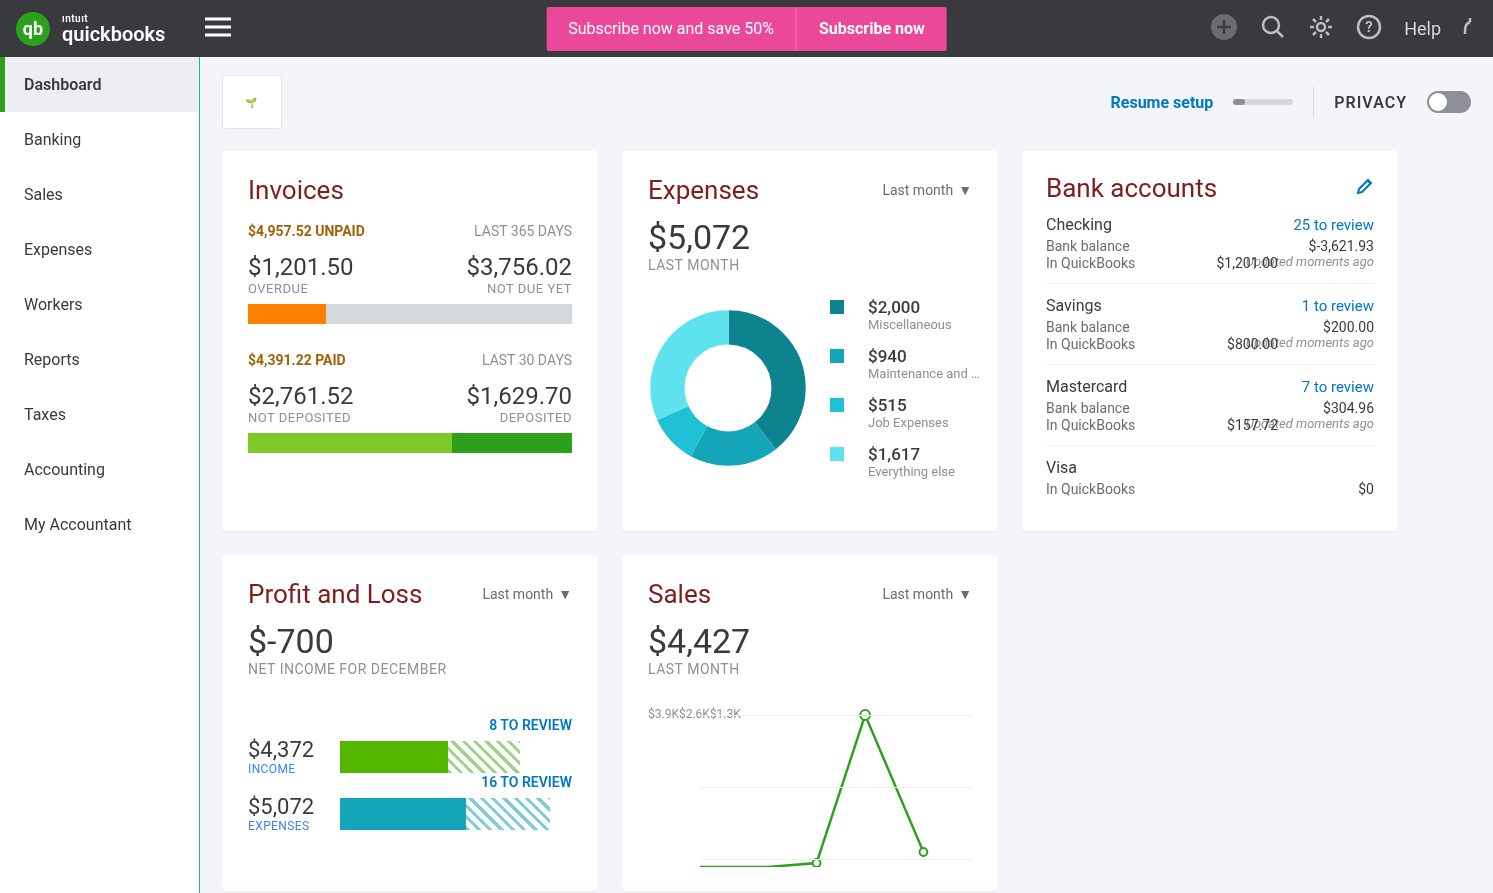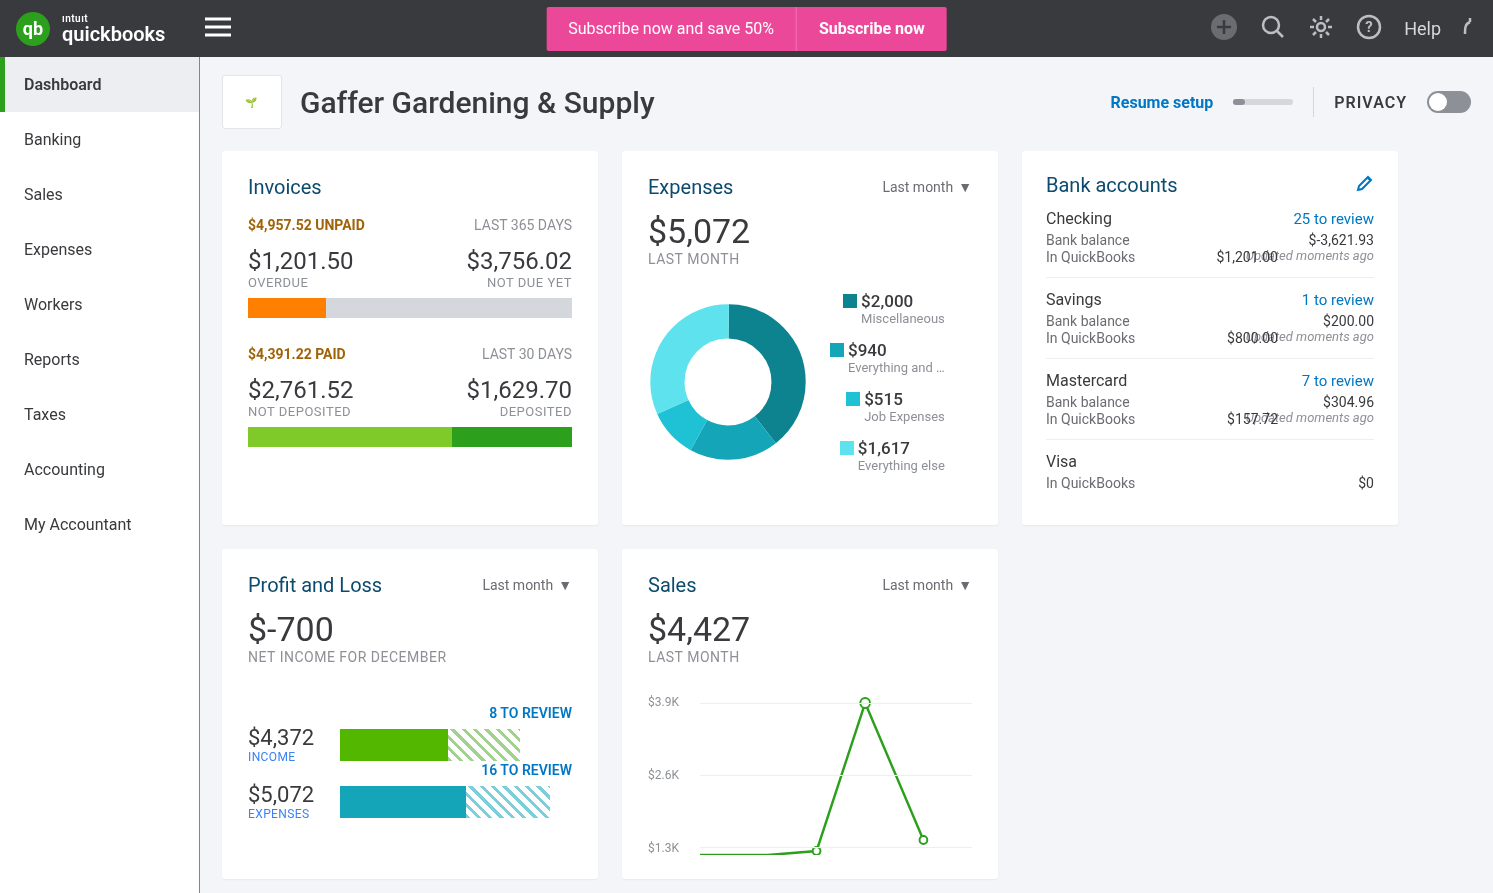--- a/index.html
+++ b/index.html
@@ -35,21 +35,21 @@
   .resume-link { color: #0077c5; font-size: 16px; font-weight: bold; }
   .resume-progress { width: 60px; height: 6px; background: #d4d7dc; border-radius: 3px; position: relative; }
   .resume-progress::after { content:""; position:absolute; left:0; top:0; bottom:0; width: 20%; background:#8d9096; border-radius:3px; }
   .header-sep { width: 1px; height: 30px; background: #d4d7dc; }
   .privacy-label { font-size: 16px; font-weight: 600; letter-spacing: 1px; color: #393a3d; }
   .toggle { width: 44px; height: 22px; border-radius: 11px; background: #8d9096; position: relative; }
   .toggle::after { content:""; position:absolute; width:18px; height:18px; border-radius:50%; background:#fff; top:2px; left:2px; }
 
   .cards-grid { display: grid; grid-template-columns: 376px 376px 376px; gap: 24px; }
   .card { background: #fff; border-radius: 3px; padding: 24px 26px; box-shadow: 0 1px 2px rgba(0,0,0,0.05); }
-  .card-title { font-size: 20px; font-weight: 400; color: #0c4a6e; }
+  .card-title { font-size: 26px; font-weight: 400; color: #7f1d1d; }
   .card-header-row { display: flex; align-items: center; justify-content: space-between; }
   .period-sel { font-size: 14px; color: #6b6c72; display: flex; align-items: center; gap: 5px; cursor: pointer; }
   .big-value { font-size: 34px; font-weight: 400; color: #393a3d; margin-top: 12px; }
   .sub-label { font-size: 14px; color: #8d9096; letter-spacing: 0.5px; }
 
   
   .inv-row { display: flex; justify-content: space-between; align-items: baseline; margin-top: 18px; font-size: 14px; }
   .inv-unpaid { font-weight: 700; color: #a16207; }
   .inv-period-lbl { color: #8d9096; }
   .inv-split { display: flex; justify-content: space-between; margin-top: 14px; }
@@ -57,21 +57,21 @@
   .inv-split-col.right { align-items: flex-end; }
   .inv-amount { font-size: 24px; font-weight: 400; color: #393a3d; }
   .inv-sub { font-size: 13px; color: #8d9096; letter-spacing: 0.5px; }
   .bar { height: 20px; background: #d4d7dc; margin-top: 8px; display: flex; }
   .bar-seg { height: 100%; }
 
   
   .exp-body { display: flex; margin-top: 24px; gap: 22px; align-items: center; }
   .donut-wrap { width: 160px; height: 160px; position: relative; flex-shrink: 0; }
   .donut-legend { display: flex; flex-direction: column; gap: 14px; }
-  .legend-row { display: flex; gap: 4px; justify-content: flex-end; }
+  .legend-row { display: flex; gap: 24px; }
   .legend-swatch { width: 14px; height: 14px; margin-top: 3px; flex-shrink: 0; }
   .legend-text { display: flex; flex-direction: column; max-width: 130px; }
   .legend-val { font-size: 17px; font-weight: 500; color: #393a3d; }
   .legend-label { font-size: 13px; color: #8d9096; white-space: nowrap; overflow: hidden; text-overflow: ellipsis; }
 
   
   .bank-card { padding: 22px 24px; }
   .bank-acct { padding: 12px 0; border-bottom: 1px solid #eceef1; }
   .bank-acct:last-child { border-bottom: none; }
   .bank-header { display: flex; justify-content: space-between; align-items: baseline; }
@@ -88,21 +88,21 @@
   .pl-text { width: 78px; }
   .pl-amount { font-size: 22px; color: #393a3d; }
   .pl-sub { font-size: 12px; color: #3b82f6; letter-spacing: 0.4px; }
   .pl-bar { height: 32px; display: flex; }
   .pl-review { position: absolute; right: 0; top: -20px; color: #0077c5; font-size: 14px; font-weight: 600; cursor: pointer; }
   .stripes { background-image: repeating-linear-gradient(45deg, #9fd38c 0, #9fd38c 3px, transparent 3px, transparent 8px); }
   .stripes-teal { background-image: repeating-linear-gradient(45deg, #7fcdd9 0, #7fcdd9 3px, transparent 3px, transparent 8px); }
 
   
   .sales-chart { margin-top: 30px; height: 160px; position: relative; }
-  .y-labels { position: absolute; left: 0; top: 0; bottom: 0; width: 46px; display: flex; flex-direction: column; justify-content: space-between; color: #8d9096; font-size: 12px; }
+  .y-labels { position: absolute; left: 0; top: 0; bottom: 0; width: 46px; display: flex; flex-direction: row; justify-content: space-between; color: #8d9096; font-size: 12px; }
   .plot-area { position: absolute; left: 52px; right: 0; top: 0; bottom: 0; }
   .gridline { position: absolute; left: 0; right: 0; border-top: 1px solid #eceef1; }
 
   .pencil-icon { color: #0077c5; cursor: pointer; }
 </style>
 </head>
 <body>
 
 <div class="topbar">
   <div class="qb-logo">
@@ -165,21 +165,20 @@
     <div class="sidebar-item"><span>Workers</span></div>
     <div class="sidebar-item"><span>Reports</span></div>
     <div class="sidebar-item"><span>Taxes</span></div>
     <div class="sidebar-item"><span>Accounting</span></div>
     <div class="sidebar-item"><span>My Accountant</span></div>
   </div>
 
   <div class="main">
     <div class="page-header">
       <div class="company-avatar">🌱</div>
-      <div class="company-title">Gaffer Gardening &amp; Supply</div>
       <div class="header-right">
         <span class="resume-link">Resume setup</span>
         <div class="resume-progress"></div>
         <div class="header-sep"></div>
         <span class="privacy-label">PRIVACY</span>
         <div class="toggle"></div>
       </div>
     </div>
 
     <div class="cards-grid">
@@ -249,21 +248,21 @@
                 <div class="legend-swatch" style="background:#0d8390"></div>
                 <div class="legend-text">
                   <span class="legend-val">$2,000</span>
                   <span class="legend-label">Miscellaneous</span>
                 </div>
               </div>
             <div class="legend-row">
                 <div class="legend-swatch" style="background:#14a6b8"></div>
                 <div class="legend-text">
                   <span class="legend-val">$940</span>
-                  <span class="legend-label">Everything and …</span>
+                  <span class="legend-label">Maintenance and …</span>
                 </div>
               </div>
             <div class="legend-row">
                 <div class="legend-swatch" style="background:#1ec2d4"></div>
                 <div class="legend-text">
                   <span class="legend-val">$515</span>
                   <span class="legend-label">Job Expenses</span>
                 </div>
               </div>
             <div class="legend-row">

